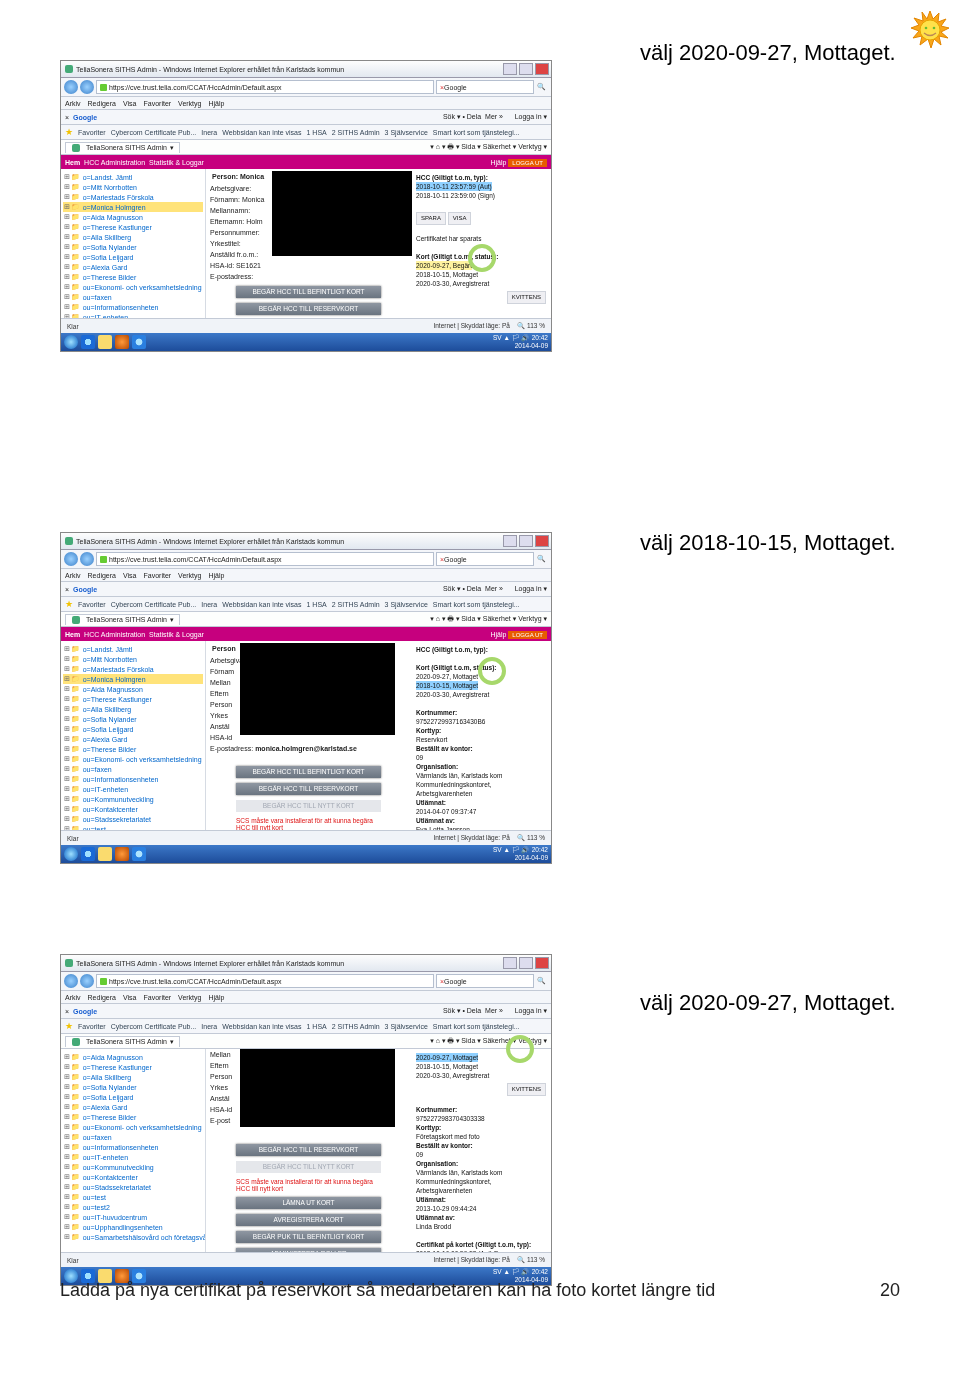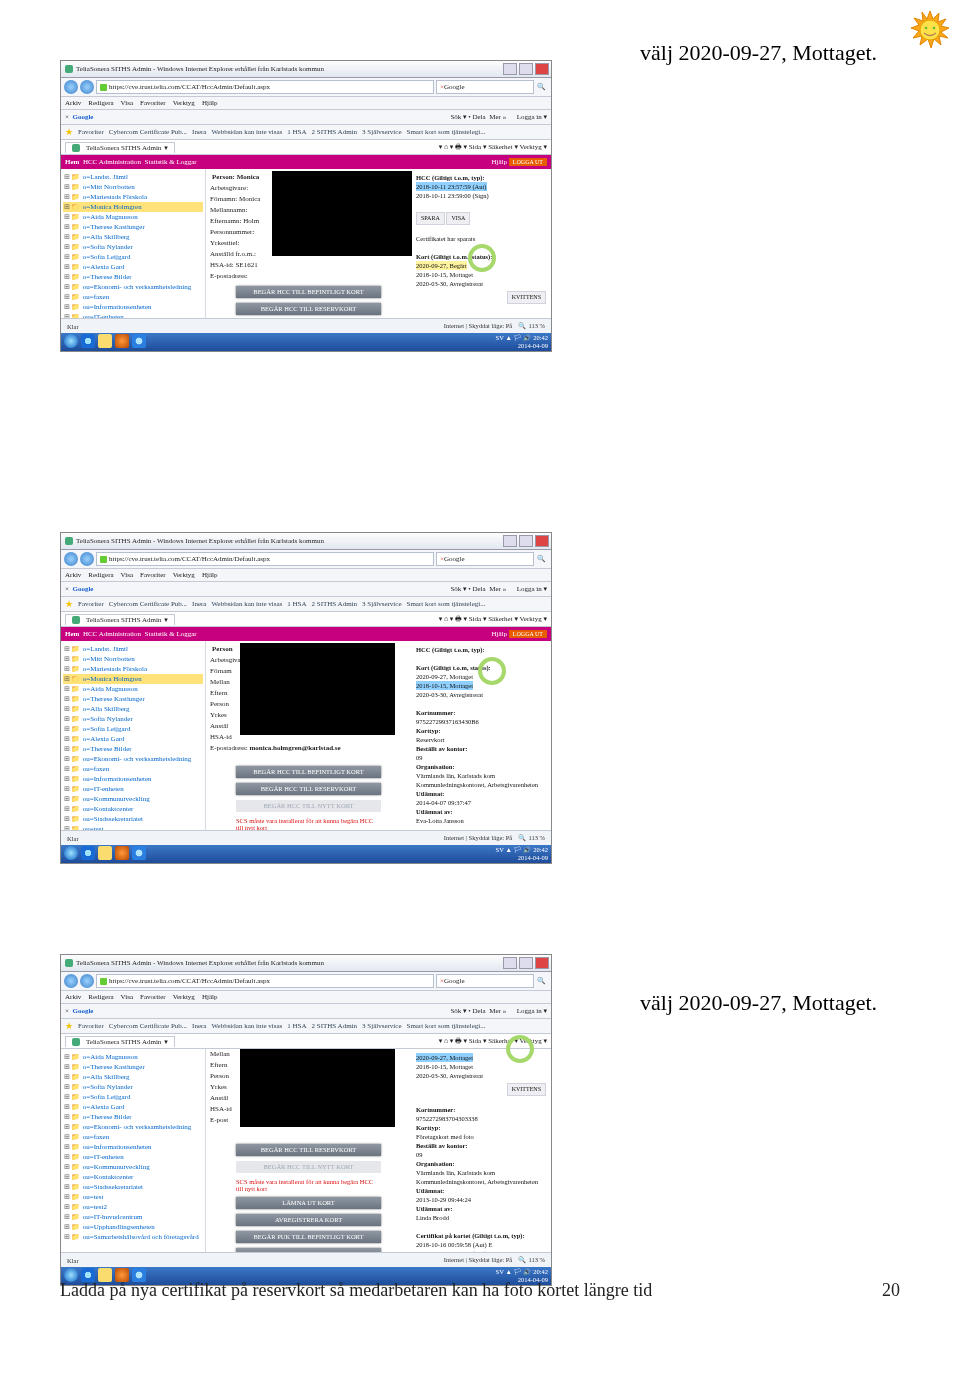--- a/index.html
+++ b/index.html
@@ -1,16 +1,16 @@
 <!DOCTYPE html>
 <html><head>
 <meta charset="utf-8">
 <style>
   body{margin:0;background:#fff;font-family:Arial,sans-serif;width:960px;}
-  .page{position:relative;padding:30px 60px 40px 60px;font-family:Liberation Serif, serif;}
+  .page{position:relative;padding:30px 60px 40px 60px;}
   .sun{position:absolute;top:10px;right:10px;}
   .caption{position:absolute;font-size:22px;color:#000;}
   .cap1{top:40px;left:640px;}
   .cap2{top:530px;left:640px;}
   .cap3{top:990px;left:640px;}
   .footer{position:absolute;bottom:25px;left:60px;right:60px;font-size:18px;color:#222;display:flex;justify-content:space-between;}
   .shot{border:1px solid #888;background:#e8eef6;width:490px;position:relative;font-size:7px;color:#222;overflow:hidden;}
   .shot1{height:290px;margin-top:30px;}
   .shot2{height:330px;margin-top:180px;}
   .shot3{height:330px;margin-top:90px;}
@@ -74,20 +74,21 @@
   <g fill="#f9a61a" stroke="#e28500" stroke-width="1">
     <polygon points="20,1 23,9 29,3 28,12 36,9 31,16 39,18 31,22 38,28 29,26 31,35 24,29 21,38 18,29 10,35 12,26 3,28 9,21 1,18 9,15 4,8 13,11 12,2 17,9"></polygon>
   </g>
   <circle cx="20" cy="20" r="10" fill="#ffe14a" stroke="#e6a400"></circle>
   <circle cx="16" cy="18" r="1.3" fill="#6b3"></circle>
       <circle cx="24" cy="18" r="1.3" fill="#6b3"></circle>
   <path d="M14 23 Q20 28 26 23" stroke="#b85" fill="none" stroke-width="1.3"></path>
 </svg>
 
 <div class="caption cap1">välj 2020-09-27, Mottaget.</div>
+<div class="caption cap2">välj 2018-10-15, Mottaget.</div>
 <div class="caption cap3">välj 2020-09-27, Mottaget.</div>
 
 <div class="shot shot1">
   <div class="titlebar">
         <span class="favicon"></span>
         <span>TeliaSonera SITHS Admin - Windows Internet Explorer erhållet från Karlstads kommun</span>
     <div class="winbtns">
           <div class="winbtn"></div>
           <div class="winbtn"></div>
           <div class="winbtn x"></div>

